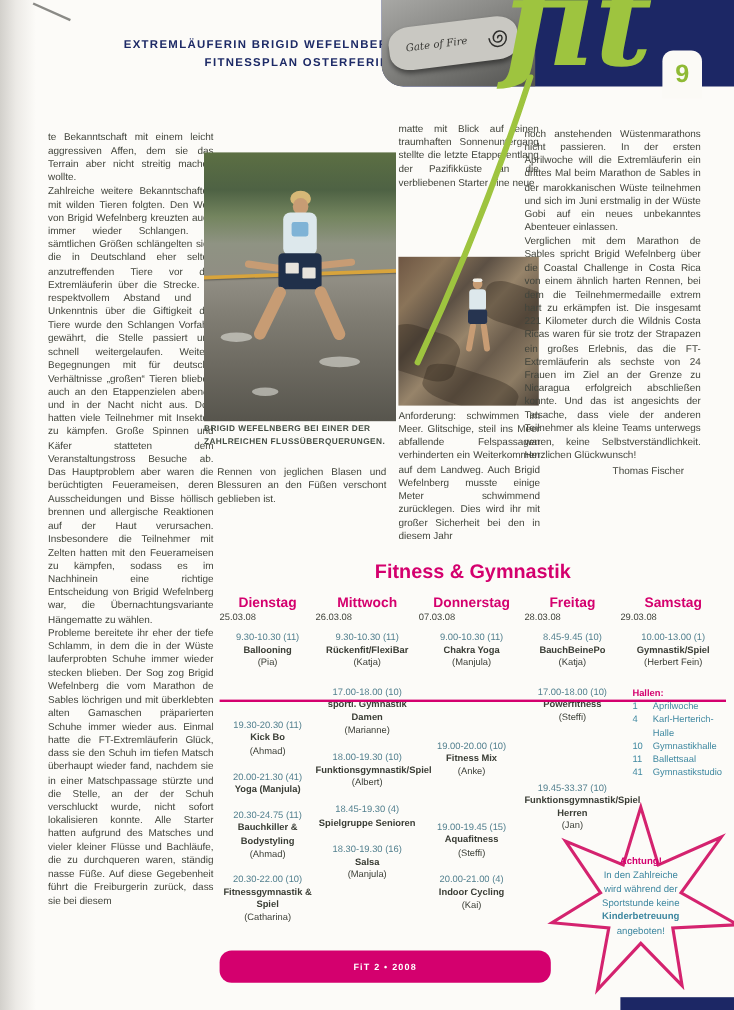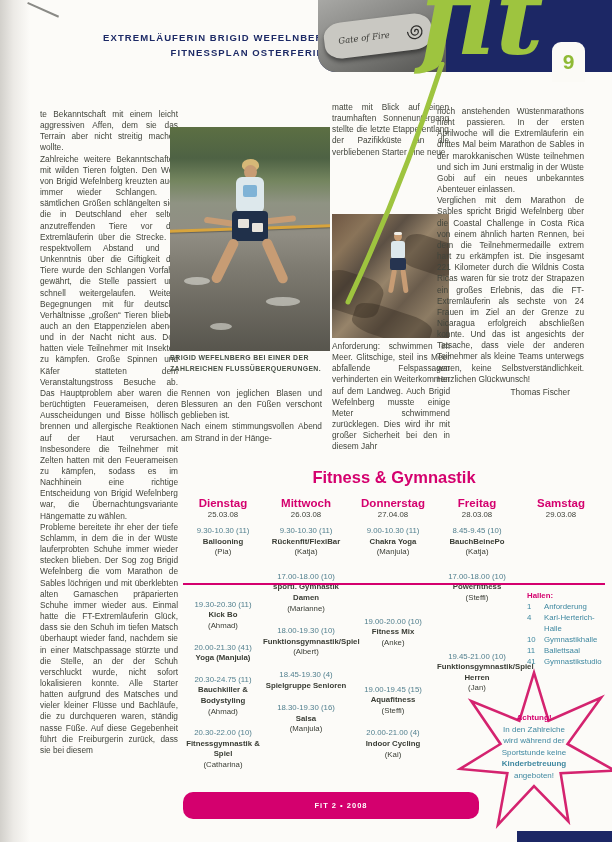--- a/index.html
+++ b/index.html
@@ -78,49 +78,49 @@
   .fig2-leg{position:absolute;width:5px;height:24px;background:#c79c74;border-radius:3px;}
   .fig2-leg.l{left:58px;top:55px;transform:rotate(10deg);}
   .fig2-leg.r{left:70px;top:55px;transform:rotate(-8deg);}
 
   
   .sched{position:absolute;left:183px;top:462px;width:422px;height:330px;}
   .sched-title{text-align:center;color:#d4006e;font-weight:bold;font-size:16.5px;margin-top:6px;}
   .sched-sub{text-align:center;color:#2b9cd8;font-weight:bold;font-size:12px;margin-top:2px;}
   .day-grid{display:grid;grid-template-columns:80px 86px 88px 80px 88px;margin-top:10px;}
   .day-name{text-align:center;color:#d4006e;font-size:11.5px;font-weight:600;}
-  .day-date{text-align:center;color:#3e4139;font-size:7.8px;margin-top:1px;}
+  .day-date{text-align:left;color:#3e4139;font-size:7.8px;margin-top:1px;}
   .session{font-size:7.8px;line-height:10.6px;text-align:center;}
   .s-time{color:#53808f;}
   .s-title{font-weight:bold;color:#3a3d35;}
   .s-instr{color:#3a3d35;}
   .morning{margin-top:7px;}
   .sched-rule{position:absolute;left:0;top:121px;width:422px;height:2px;background:#d4006e;}
   .aft-grid{display:grid;grid-template-columns:80px 86px 88px 80px 88px;margin-top:14px;}
   .aft{display:flex;flex-direction:column;gap:12px;}
   .aft[data-idx="0"]{margin-top:28px;gap:11px;}
   .aft[data-idx="2"]{margin-top:45px;}
   .aft[data-idx="2"] .session:nth-child(2){margin-top:24px;}
   .aft[data-idx="3"] .session:nth-child(2){margin-top:36px;}
   .halls{font-size:7.8px;line-height:11px;padding-left:10px;}
-  .halls-label{color:#d4006e;font-weight:bold;margin-top:18px;}
+  .halls-label{color:#d4006e;font-weight:bold;}
   .hall-item{display:flex;color:#3f88a0;}
   .hall-num{width:13px;flex:none;}
   .hall-name{padding-left:4px;}
 
   
   .star-wrap{position:absolute;left:448px;top:664px;width:172px;height:172px;z-index:4;}
   .star-text{position:absolute;left:34px;top:48px;width:104px;text-align:center;
         font-size:8px;line-height:11.5px;color:#3f88a0;}
   .star-title{color:#d4006e;font-weight:bold;}
   .star-bold{font-weight:bold;}
 
   
   .footer-bar{position:absolute;left:183px;top:792px;width:276px;height:27px;background:#d4006e;
-        border-radius:10px;display:flex;align-items:center;justify-content:center;padding-left:20px;}
+        border-radius:10px;display:flex;align-items:center;justify-content:center;}
   .footer-text{color:#fff;font-size:7.5px;font-weight:bold;letter-spacing:1px;}
   .corner-navy{position:absolute;left:517px;top:831px;width:95px;height:11px;background:#1c2765;}
 </style>
 </head>
 <body>
 
 <div class="page">
   <div class="edge-shadow"></div>
   <div class="corner-mark"></div>
 
@@ -167,21 +167,20 @@
     <div class="fig-shorts"></div>
     <div class="fig-plabel"></div>
     <div class="fig-plabel b"></div>
     <div class="fig-leg l"></div>
     <div class="fig-leg r"></div>
   </div>
   <div class="caption">Brigid Wefelnberg bei einer der zahlreichen Flussüberquerungen.</div>
 
   <div id="col2text" class="body-col">
       <p>Rennen von jeglichen Blasen und Blessuren an den Füßen verschont geblieben ist.</p>
-      <p>Nach einem stimmungsvollen Abend am Strand in der Hänge-</p>
     </div>
 
   <div id="col3top" class="body-col">
     <p>matte mit Blick auf einen traumhaften Sonnenuntergang stellte die letzte Etappe entlang der Pazifikküste an die verbliebenen Starter eine neue</p>
   </div>
 
   <div class="photo2">
     <div class="rock" style="left:-10px;top:60px;width:60px;height:40px;"></div>
     <div class="rock" style="left:70px;top:24px;width:56px;height:34px;"></div>
     <div class="rock" style="left:20px;top:96px;width:80px;height:30px;"></div>
@@ -219,39 +218,44 @@
           <div class="day-name">Mittwoch</div>
           <div class="day-date">26.03.08</div>
           <div class="session morning">
             <div class="s-time">9.30-10.30 (11)</div>
             <div class="s-title">Rückenfit/FlexiBar</div>
             <div class="s-instr">(Katja)</div>
           </div>
         </div>
         <div class="day-col">
           <div class="day-name">Donnerstag</div>
-          <div class="day-date">27.04.08</div>
+          <div class="day-date">07.03.08</div>
           <div class="session morning">
             <div class="s-time">9.00-10.30 (11)</div>
             <div class="s-title">Chakra Yoga</div>
             <div class="s-instr">(Manjula)</div>
           </div>
         </div>
         <div class="day-col">
           <div class="day-name">Freitag</div>
           <div class="day-date">28.03.08</div>
           <div class="session morning">
             <div class="s-time">8.45-9.45 (10)</div>
             <div class="s-title">BauchBeinePo</div>
             <div class="s-instr">(Katja)</div>
           </div>
         </div>
         <div class="day-col">
           <div class="day-name">Samstag</div>
           <div class="day-date">29.03.08</div>
+          <div class="session morning">
+            <div class="s-time">10.00-13.00 (1)</div>
+            <div class="s-title">Gymnastik/Spiel</div>
+            <div class="s-instr">(Herbert Fein)</div>
+          </div>
         </div>
       </div>
     <div class="sched-rule"></div>
     <div class="aft-grid" id="aftGrid">
         <div class="aft" data-idx="0">
           <div class="session">
             <div class="s-time">19.30-20.30 (11)</div>
             <div class="s-title">Kick Bo</div>
             <div class="s-instr">(Ahmad)</div>
           </div>
@@ -308,31 +312,31 @@
             <div class="s-instr">(Kai)</div>
           </div>
         </div>
         <div class="aft" data-idx="3">
           <div class="session">
             <div class="s-time">17.00-18.00 (10)</div>
             <div class="s-title">Powerfitness</div>
             <div class="s-instr">(Steffi)</div>
           </div>
           <div class="session">
-            <div class="s-time">19.45-21.00 (10)</div>
+            <div class="s-time">19.45-33.37 (10)</div>
             <div class="s-title">Funktionsgymnastik/Spiel Herren</div>
             <div class="s-instr">(Jan)</div>
           </div>
         </div>
         <div class="aft" data-idx="4">
           <div class="halls">
             <div class="halls-label">Hallen:</div>
             <div class="hall-item">
               <span class="hall-num">1</span>
-              <span class="hall-name">Anforderung</span>
+              <span class="hall-name">Aprilwoche</span>
             </div>
             <div class="hall-item">
               <span class="hall-num">4</span>
               <span class="hall-name">Karl-Herterich-Halle</span>
             </div>
             <div class="hall-item">
               <span class="hall-num">10</span>
               <span class="hall-name">Gymnastikhalle</span>
             </div>
             <div class="hall-item">

